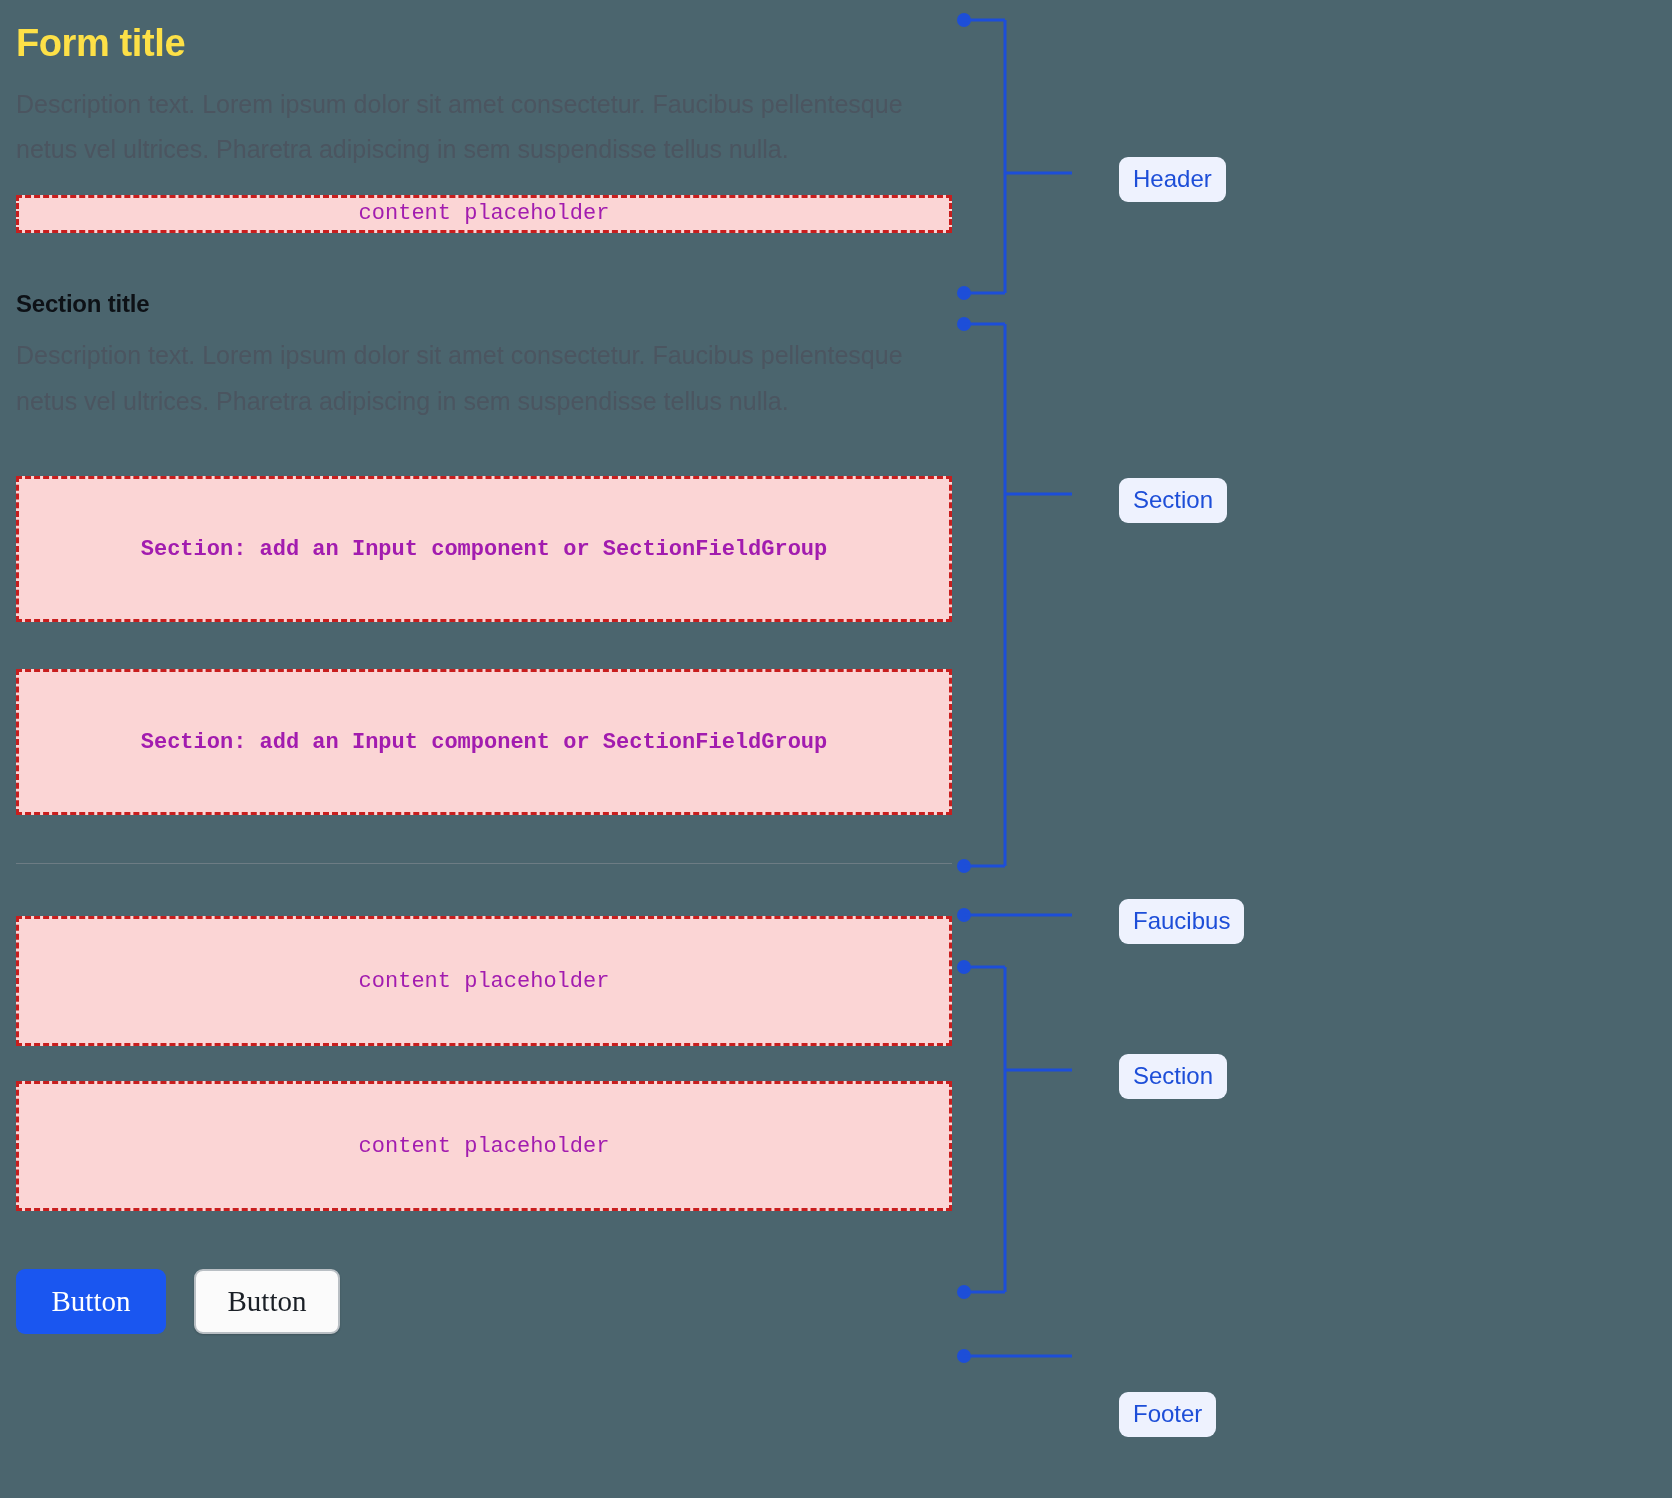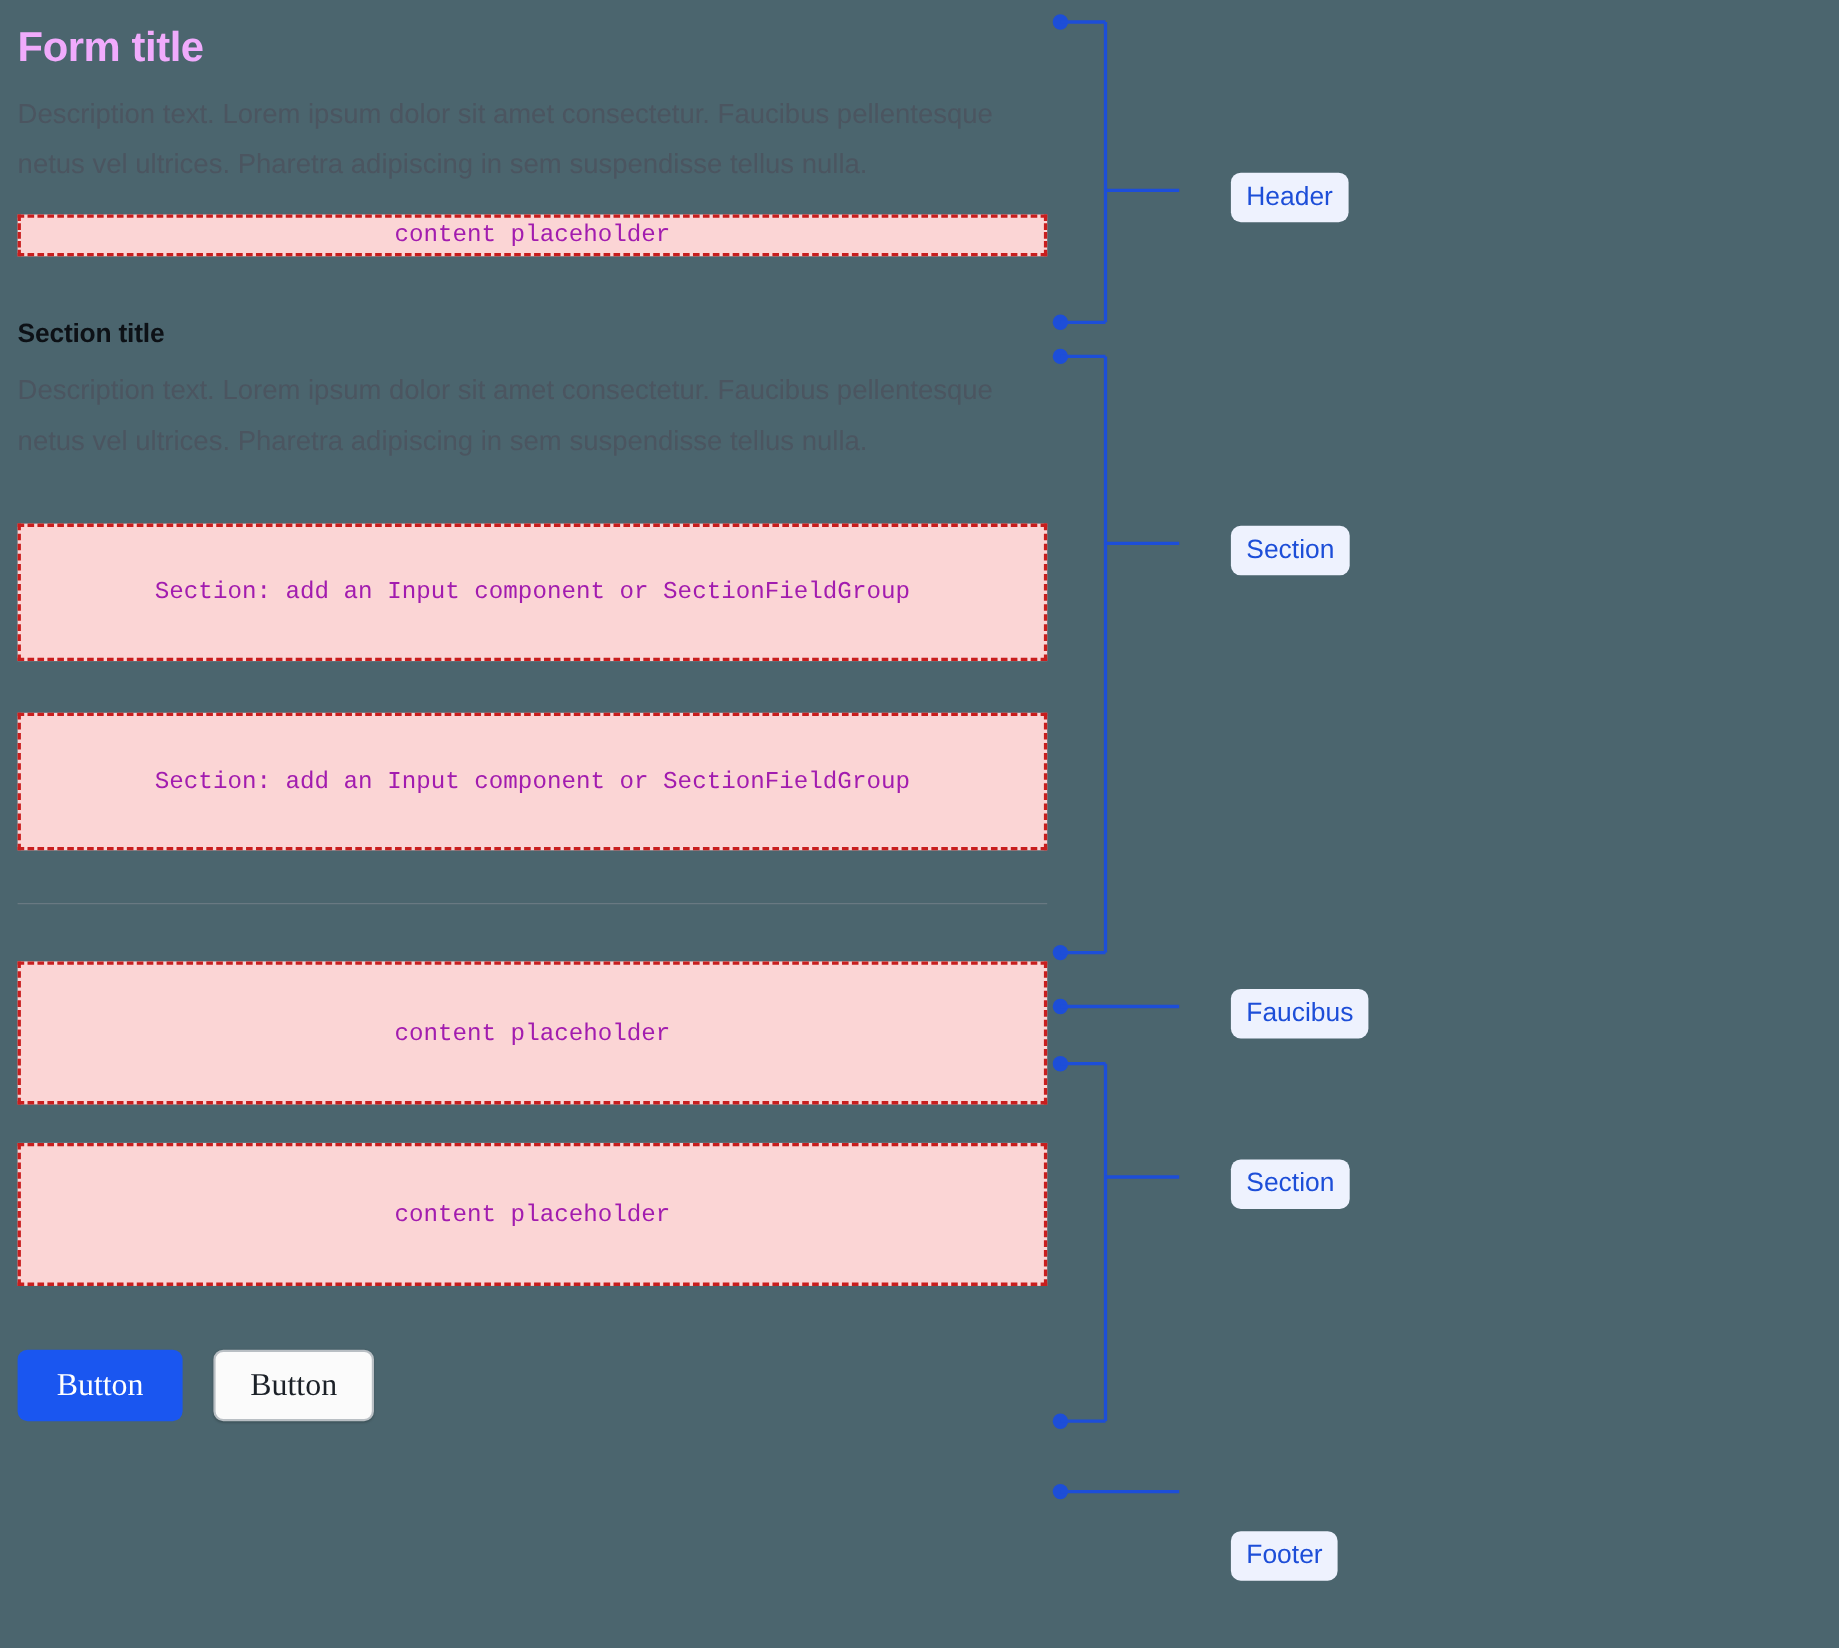--- a/index.html
+++ b/index.html
@@ -26,21 +26,21 @@
   .form-col {
     position: absolute;
     left: 16px;
     top: 0;
     width: 936px;
   }
 
   .form-title {
     font-size: 38px;
     font-weight: 700;
-    color: #f0abfc;
+    color: #fde047;
     letter-spacing: -0.4px;
     line-height: 1.15;
     margin-top: 22px;
   }
 
   .section-title {
     font-size: 24px;
     font-weight: 700;
     color: #0d1116;
     letter-spacing: -0.2px;
@@ -62,21 +62,21 @@
     color: #a21caf;
     font-family: "Liberation Mono", "DejaVu Sans Mono", monospace;
     font-size: 22px;
     display: flex;
     align-items: center;
     justify-content: center;
     text-align: center;
   }
 
   .ph-header     { height: 38px;  width: 936px; }
-  .ph-section    { height: 125px; width: 936px; }
+  .ph-section    { height: 146px; width: 936px; font-weight: bold; }
   .ph-content-lg { height: 130px; width: 936px; }
 
   
   .separator {
     width: 936px;
     height: 1px;
     background: #6d7c84;
   }
 
   

